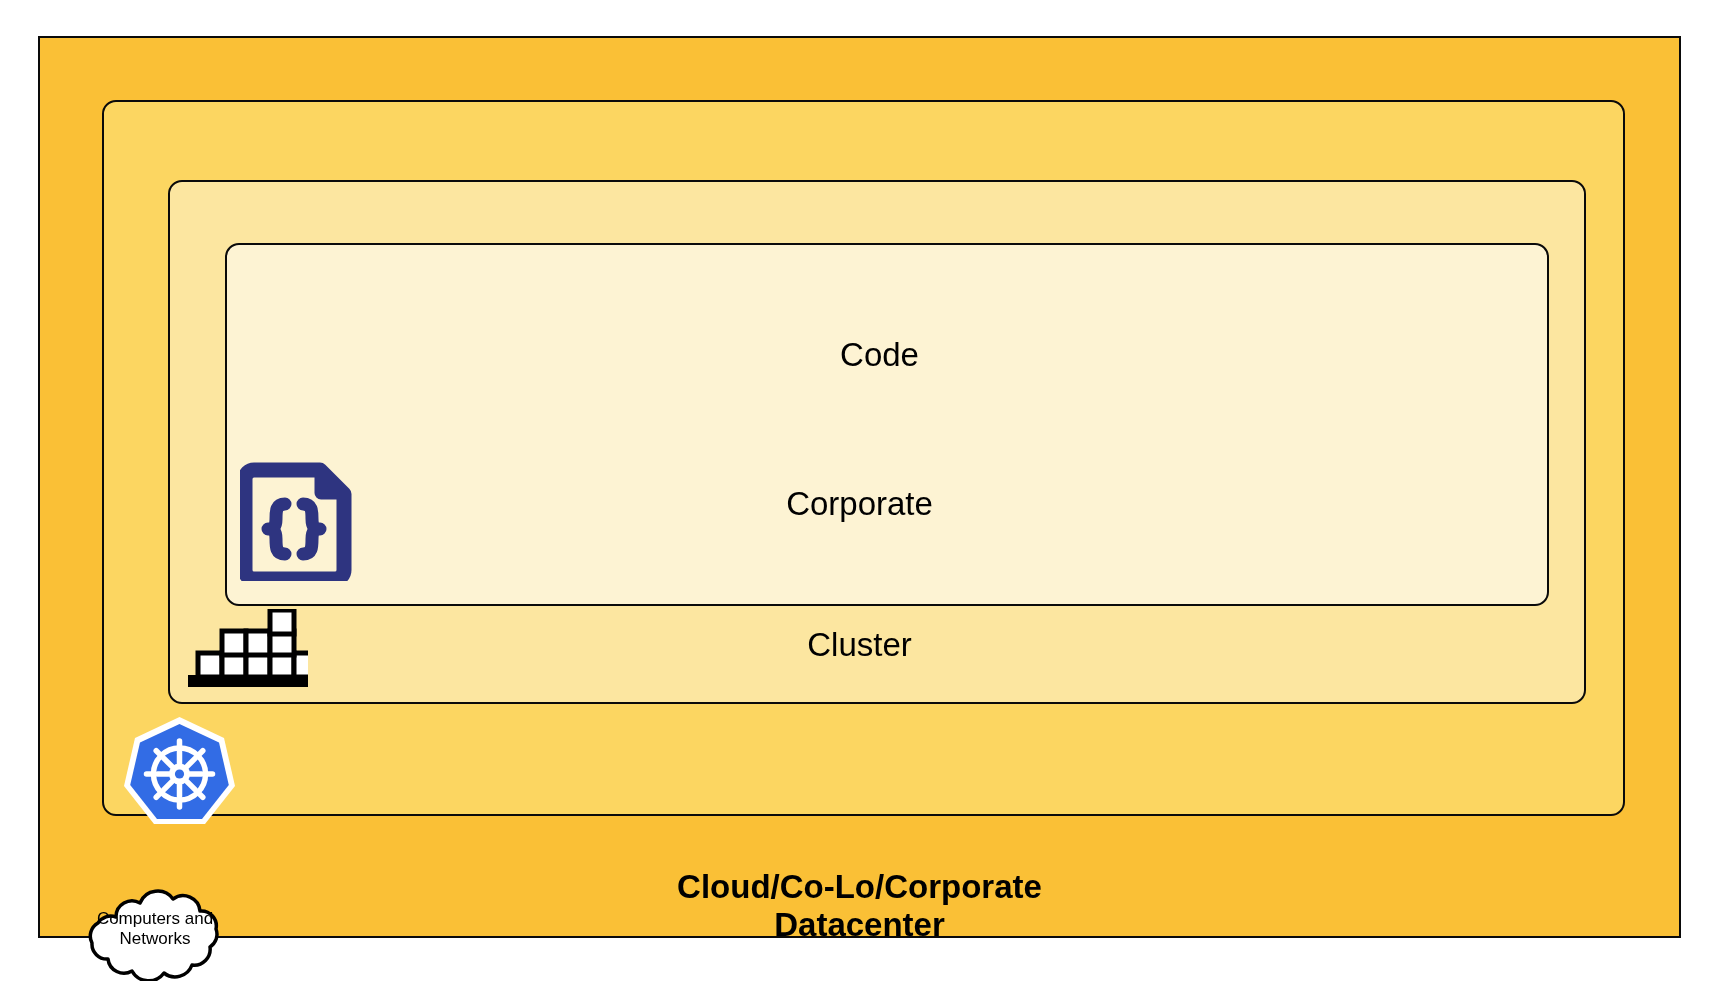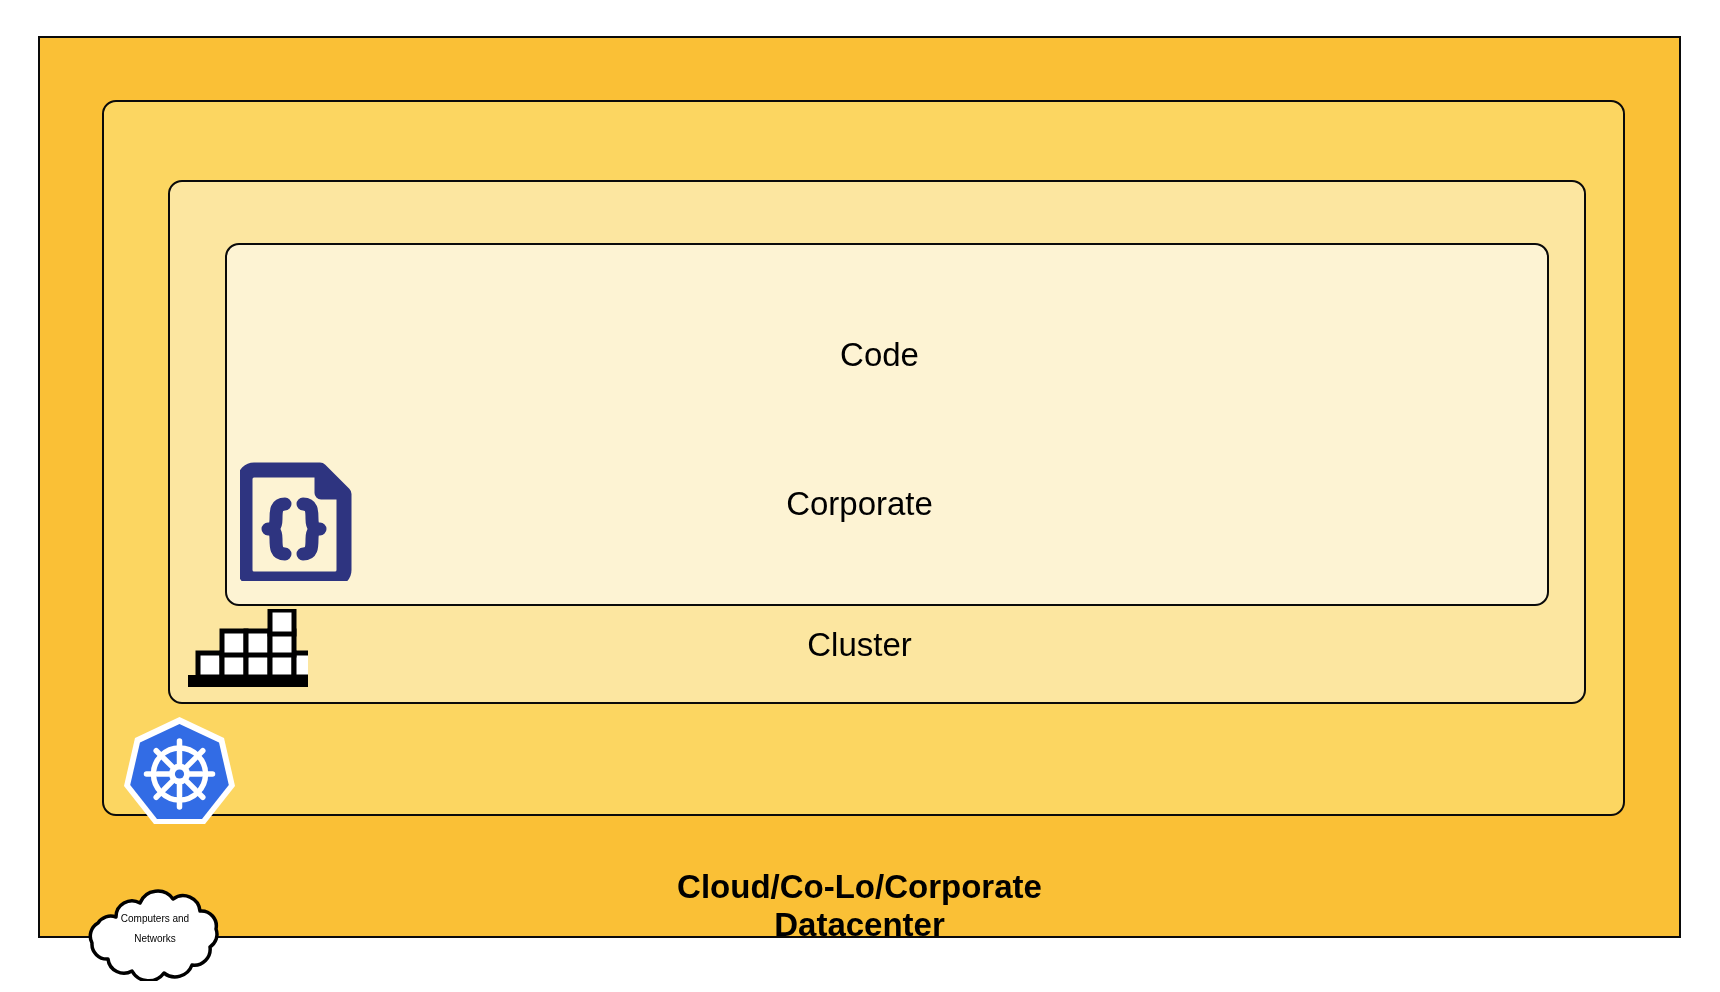--- a/index.html
+++ b/index.html
@@ -136,21 +136,21 @@
     width: 150px;
     height: 92px;
   }
 
   .cloud-text {
     position: absolute;
     left: 0;
     top: 20px;
     width: 150px;
     text-align: center;
-    font-size: 10px;
+    font-size: 17px;
     line-height: 20px;
     color: #000000;
     white-space: pre-line;
     pointer-events: none;
   }
 </style>
 </head>
 <body>
 
 <div id="canvas">

